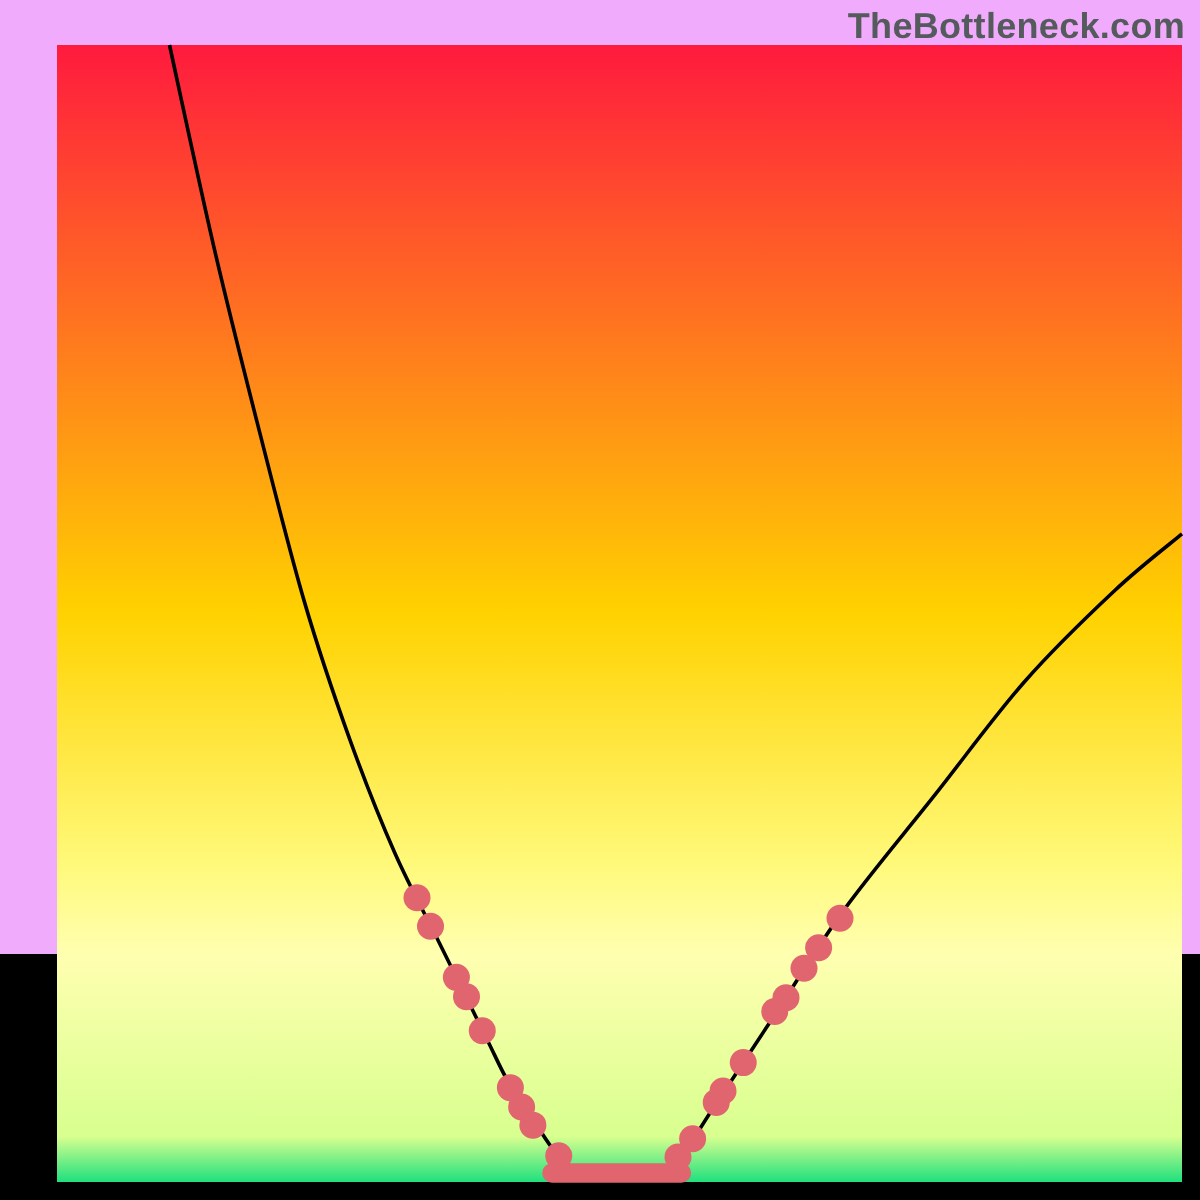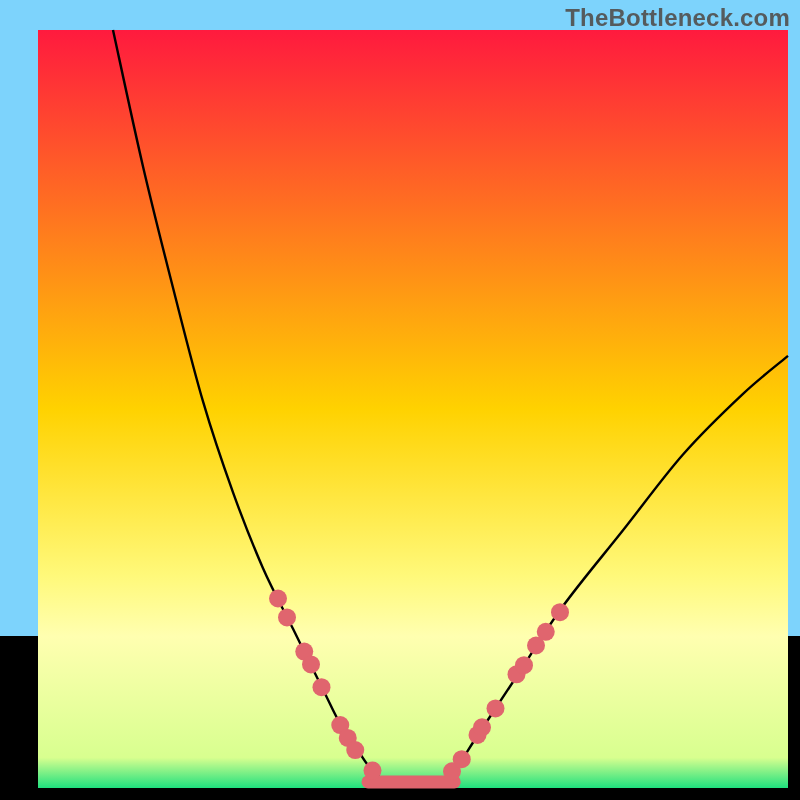--- a/index.html
+++ b/index.html
@@ -8,21 +8,21 @@
     width: 800px;
     height: 800px;
     background: #000;
     font-family: Arial, Helvetica, sans-serif;
     overflow: hidden;
   }
   .frame {
     position: relative;
     width: 800px;
     height: 636px;
-    background: #7dd3fc;
+    background: #f0abfc;
   }
   .watermark {
     position: absolute;
     top: 4px;
     right: 10px;
     color: #555b5d;
     font-size: 24px;
     font-weight: 600;
     letter-spacing: 0.2px;
     z-index: 4;

